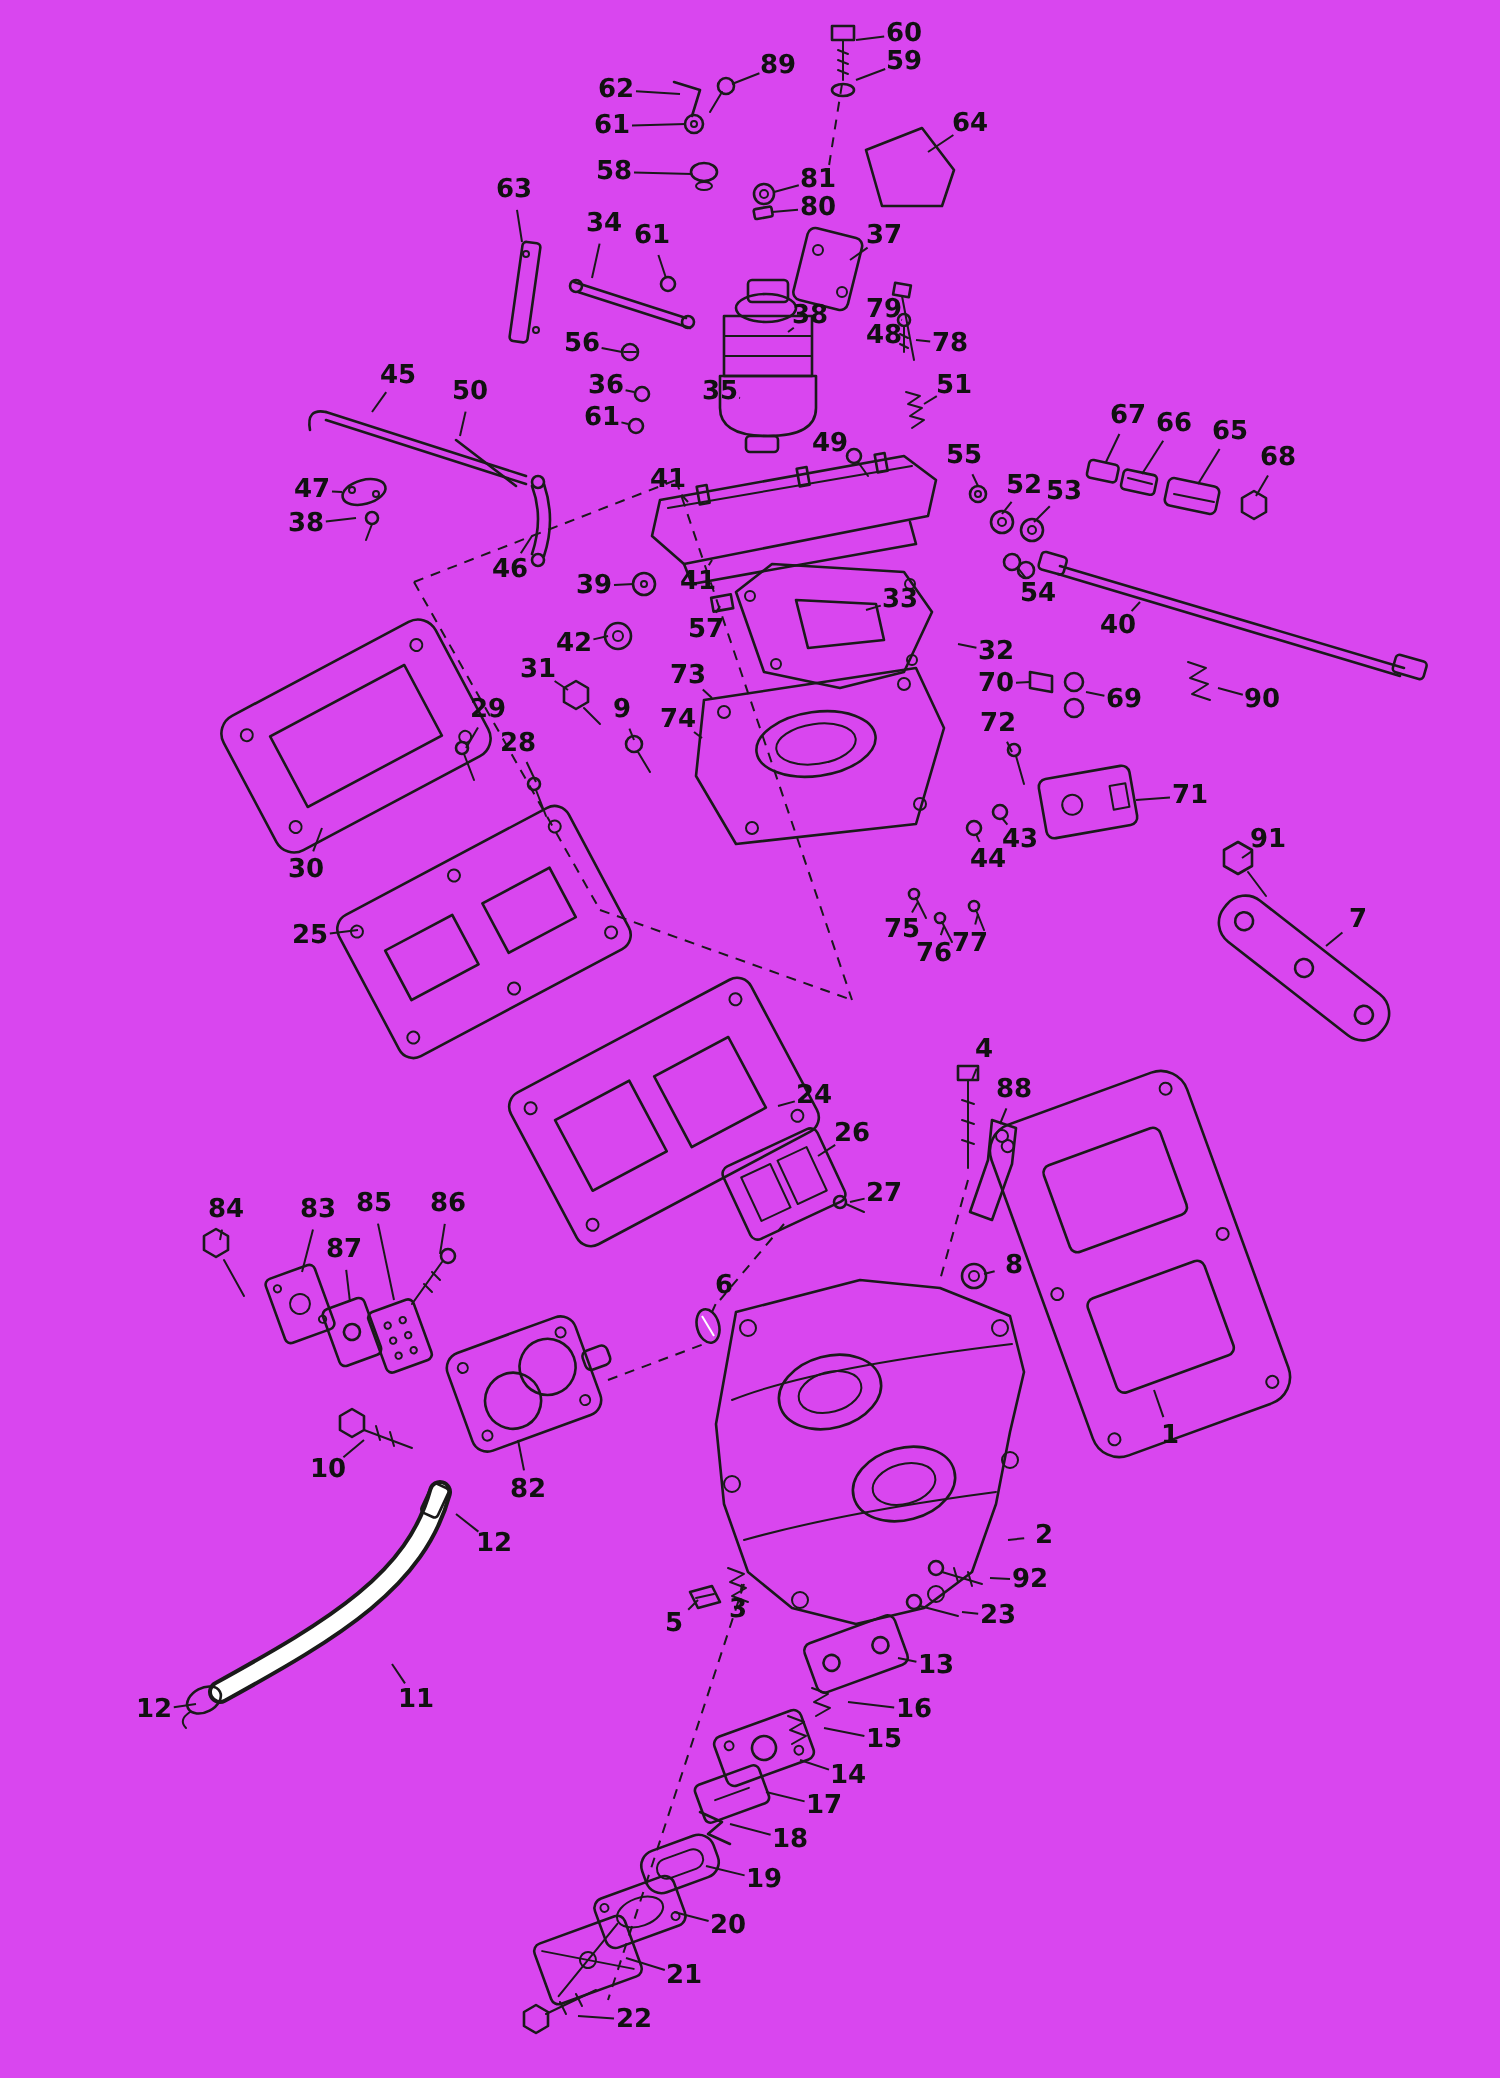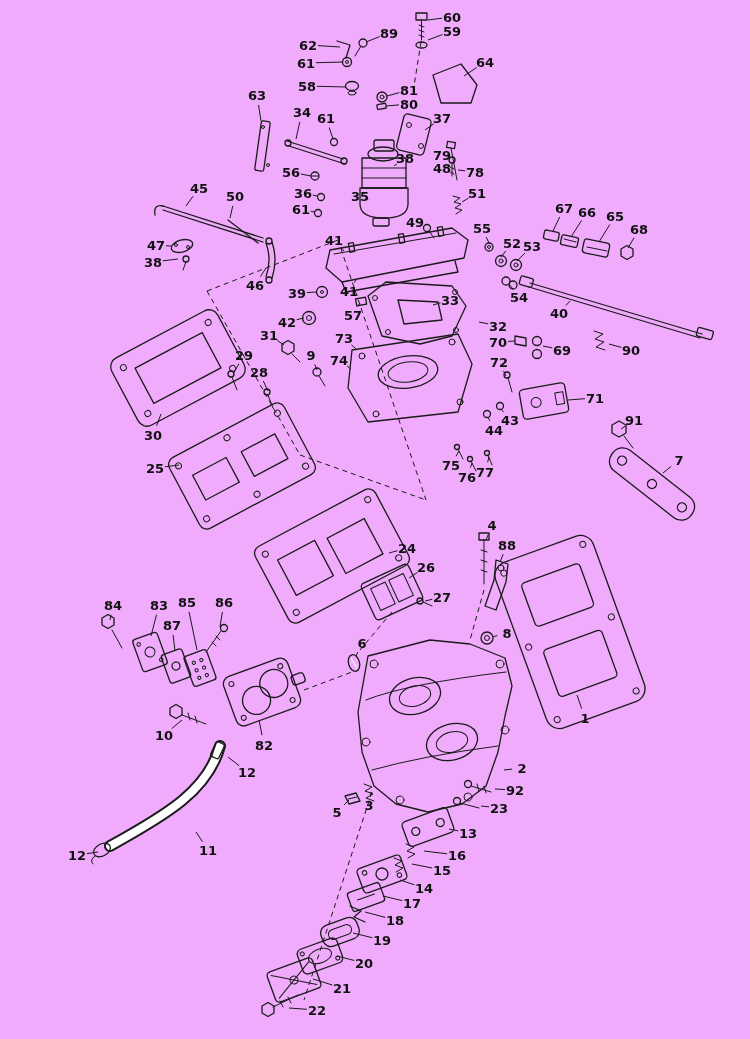--- a/index.html
+++ b/index.html
@@ -1,16 +1,16 @@
 <!DOCTYPE html>
 <html><head>
 <meta charset="utf-8">
 <style>
   html,body{margin:0;padding:0;background:#ffffff;}
-  .page{position:relative;width:750px;height:1039px;background:#f0abfc;overflow:hidden;
+  .page{position:relative;width:750px;height:1039px;background:#d946ef;overflow:hidden;
         font-family:"DejaVu Sans", sans-serif;text-align:center;}
   svg{display:block;}
   .art{stroke:#1a1a1a;stroke-width:1.3;fill:none;stroke-linejoin:round;stroke-linecap:round;}
   .art2{stroke:#1a1a1a;stroke-width:1;fill:none;stroke-linejoin:round;stroke-linecap:round;}
   .dash{stroke:#1a1a1a;stroke-width:1;fill:none;stroke-dasharray:5 4;}
   .leader{stroke:#1a1a1a;stroke-width:1;}
   .callout{font-family:"DejaVu Sans", sans-serif;font-size:13px;font-weight:bold;fill:#111;
            text-anchor:middle;dominant-baseline:central;}
 </style>
 </head>

